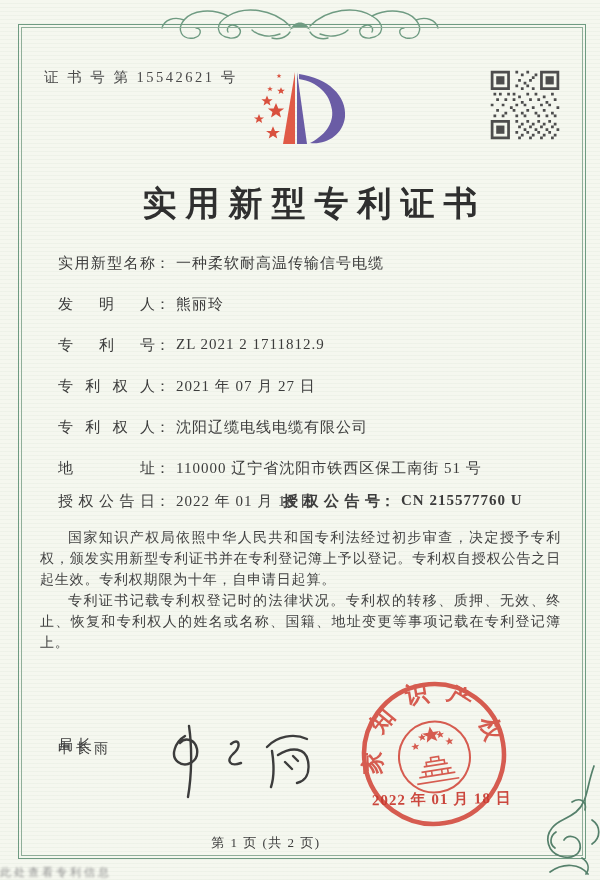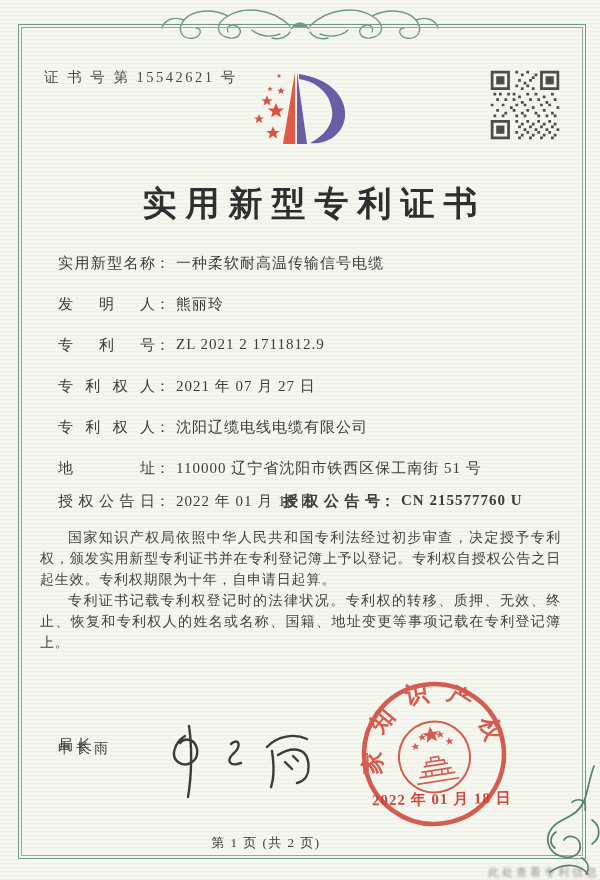--- a/index.html
+++ b/index.html
@@ -49,21 +49,21 @@
   .seal{position:absolute;left:358px;top:678px;width:152px;height:152px;opacity:0.88;transform:rotate(-9deg);}
   .seal-date{
     position:absolute;left:372px;top:790px;font-size:15px;font-weight:600;
     color:#c8392f;letter-spacing:1px;opacity:0.92;transform:rotate(-1deg);white-space:nowrap;
   }
   .footer-page{
     position:absolute;left:0;top:834px;width:532px;text-align:center;
     font-size:13px;color:#3c3c3c;letter-spacing:1.5px;
   }
   .cutoff-text{
-    position:absolute;left:0;top:865px;width:600px;text-align:right;
+    position:absolute;left:0;top:865px;width:600px;text-align:left;
     font-size:11px;color:#8f8f8f;letter-spacing:3px;filter:blur(0.9px);
   }
   .ornament-top{position:absolute;left:140px;top:0;width:320px;height:44px;}
   .ornament-corner{position:absolute;left:522px;top:762px;width:80px;height:118px;}
 </style>
 </head>
 <body>
 
 <div class="page">
 

